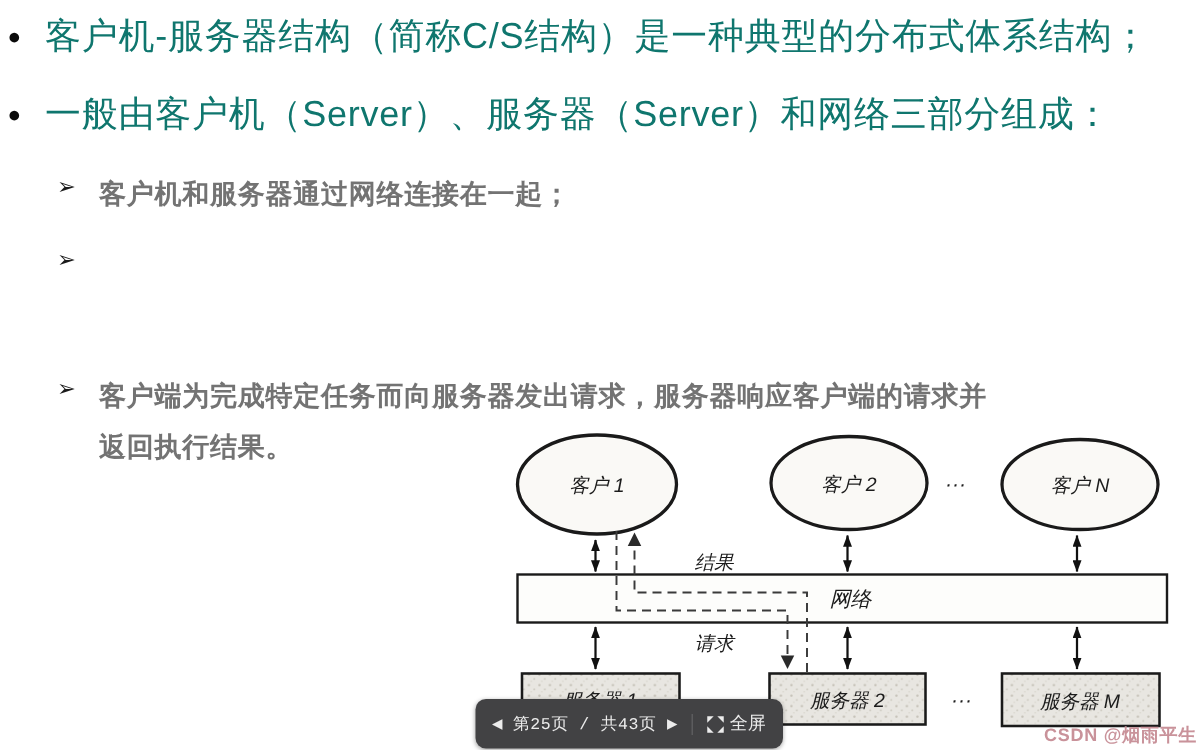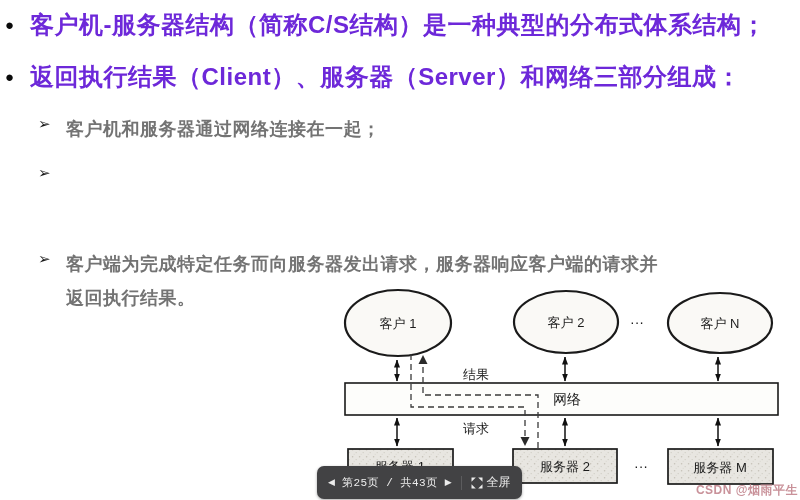--- a/index.html
+++ b/index.html
@@ -14,41 +14,41 @@
   }
   
   .bullet-row { position: absolute; left: 0; display: flex; align-items: flex-start; }
   .bullet-dot {
     position: absolute; left: 5px; top: 9px;
     font-size: 15px; line-height: 15px; color: #0a0a0a;
   }
   .bullet-text {
     position: absolute; left: 30px; top: 0;
     font-size: 24px; line-height: 33px; letter-spacing: 0.5px;
-    font-weight: 700; color: #6d28d9; white-space: nowrap;
+    font-weight: 400; color: #0f766e; white-space: nowrap;
   }
   .sub-row { position: absolute; }
   .sub-marker {
     position: absolute; left: 38px; top: 3px;
     font-size: 15px; color: #1a1a1a; font-weight: 400;
   }
   .sub-text {
     position: absolute; left: 66px; top: 0;
     font-size: 18px; line-height: 34px; letter-spacing: 0.5px;
     font-weight: 600; color: #737373;
   }
   .sub-line { white-space: nowrap; }
   #bullet1 { top: 8px; }
   #bullet2 { top: 60px; }
   #sub1 { top: 112px; }
   #sub2 { top: 161px; }
   #sub3 { top: 247px; }
 
   
-  .diagram { position: absolute; left: 330px; top: 287px; width: 460px; height: 213px; z-index: 1; }
+  .diagram { position: absolute; left: 330px; top: 287px; width: 460px; height: 213px; z-index: 1; font-style: italic; }
   .diagram svg { display: block; }
   .dg-label { font-family: "Liberation Sans", "DejaVu Sans", sans-serif; fill: #1c1c1c; }
 
   
   .pager {
     position: absolute; left: 317px; top: 466px; height: 33px;
     background: #424244; border-radius: 7px;
     display: flex; align-items: center; padding: 0 11px;
     color: #ececec; z-index: 5;
     box-shadow: 0 1px 3px rgba(0,0,0,0.35);
@@ -74,21 +74,21 @@
 </head>
 <body>
 
 <div class="bullet-row" id="bullet1">
   <span class="bullet-dot">●</span>
   <span class="bullet-text">客户机-服务器结构（简称C/S结构）是一种典型的分布式体系结构；</span>
 </div>
 
 <div class="bullet-row" id="bullet2">
   <span class="bullet-dot">●</span>
-  <span class="bullet-text">返回执行结果（Client）、服务器（Server）和网络三部分组成：</span>
+  <span class="bullet-text">一般由客户机（Server）、服务器（Server）和网络三部分组成：</span>
 </div>
 
 <div class="sub-row" id="sub1">
   <span class="sub-marker">➢</span>
   <div class="sub-text">
     <div class="sub-line">客户机和服务器通过网络连接在一起；</div>
   </div>
 </div>
 
 <div class="sub-row" id="sub2">

